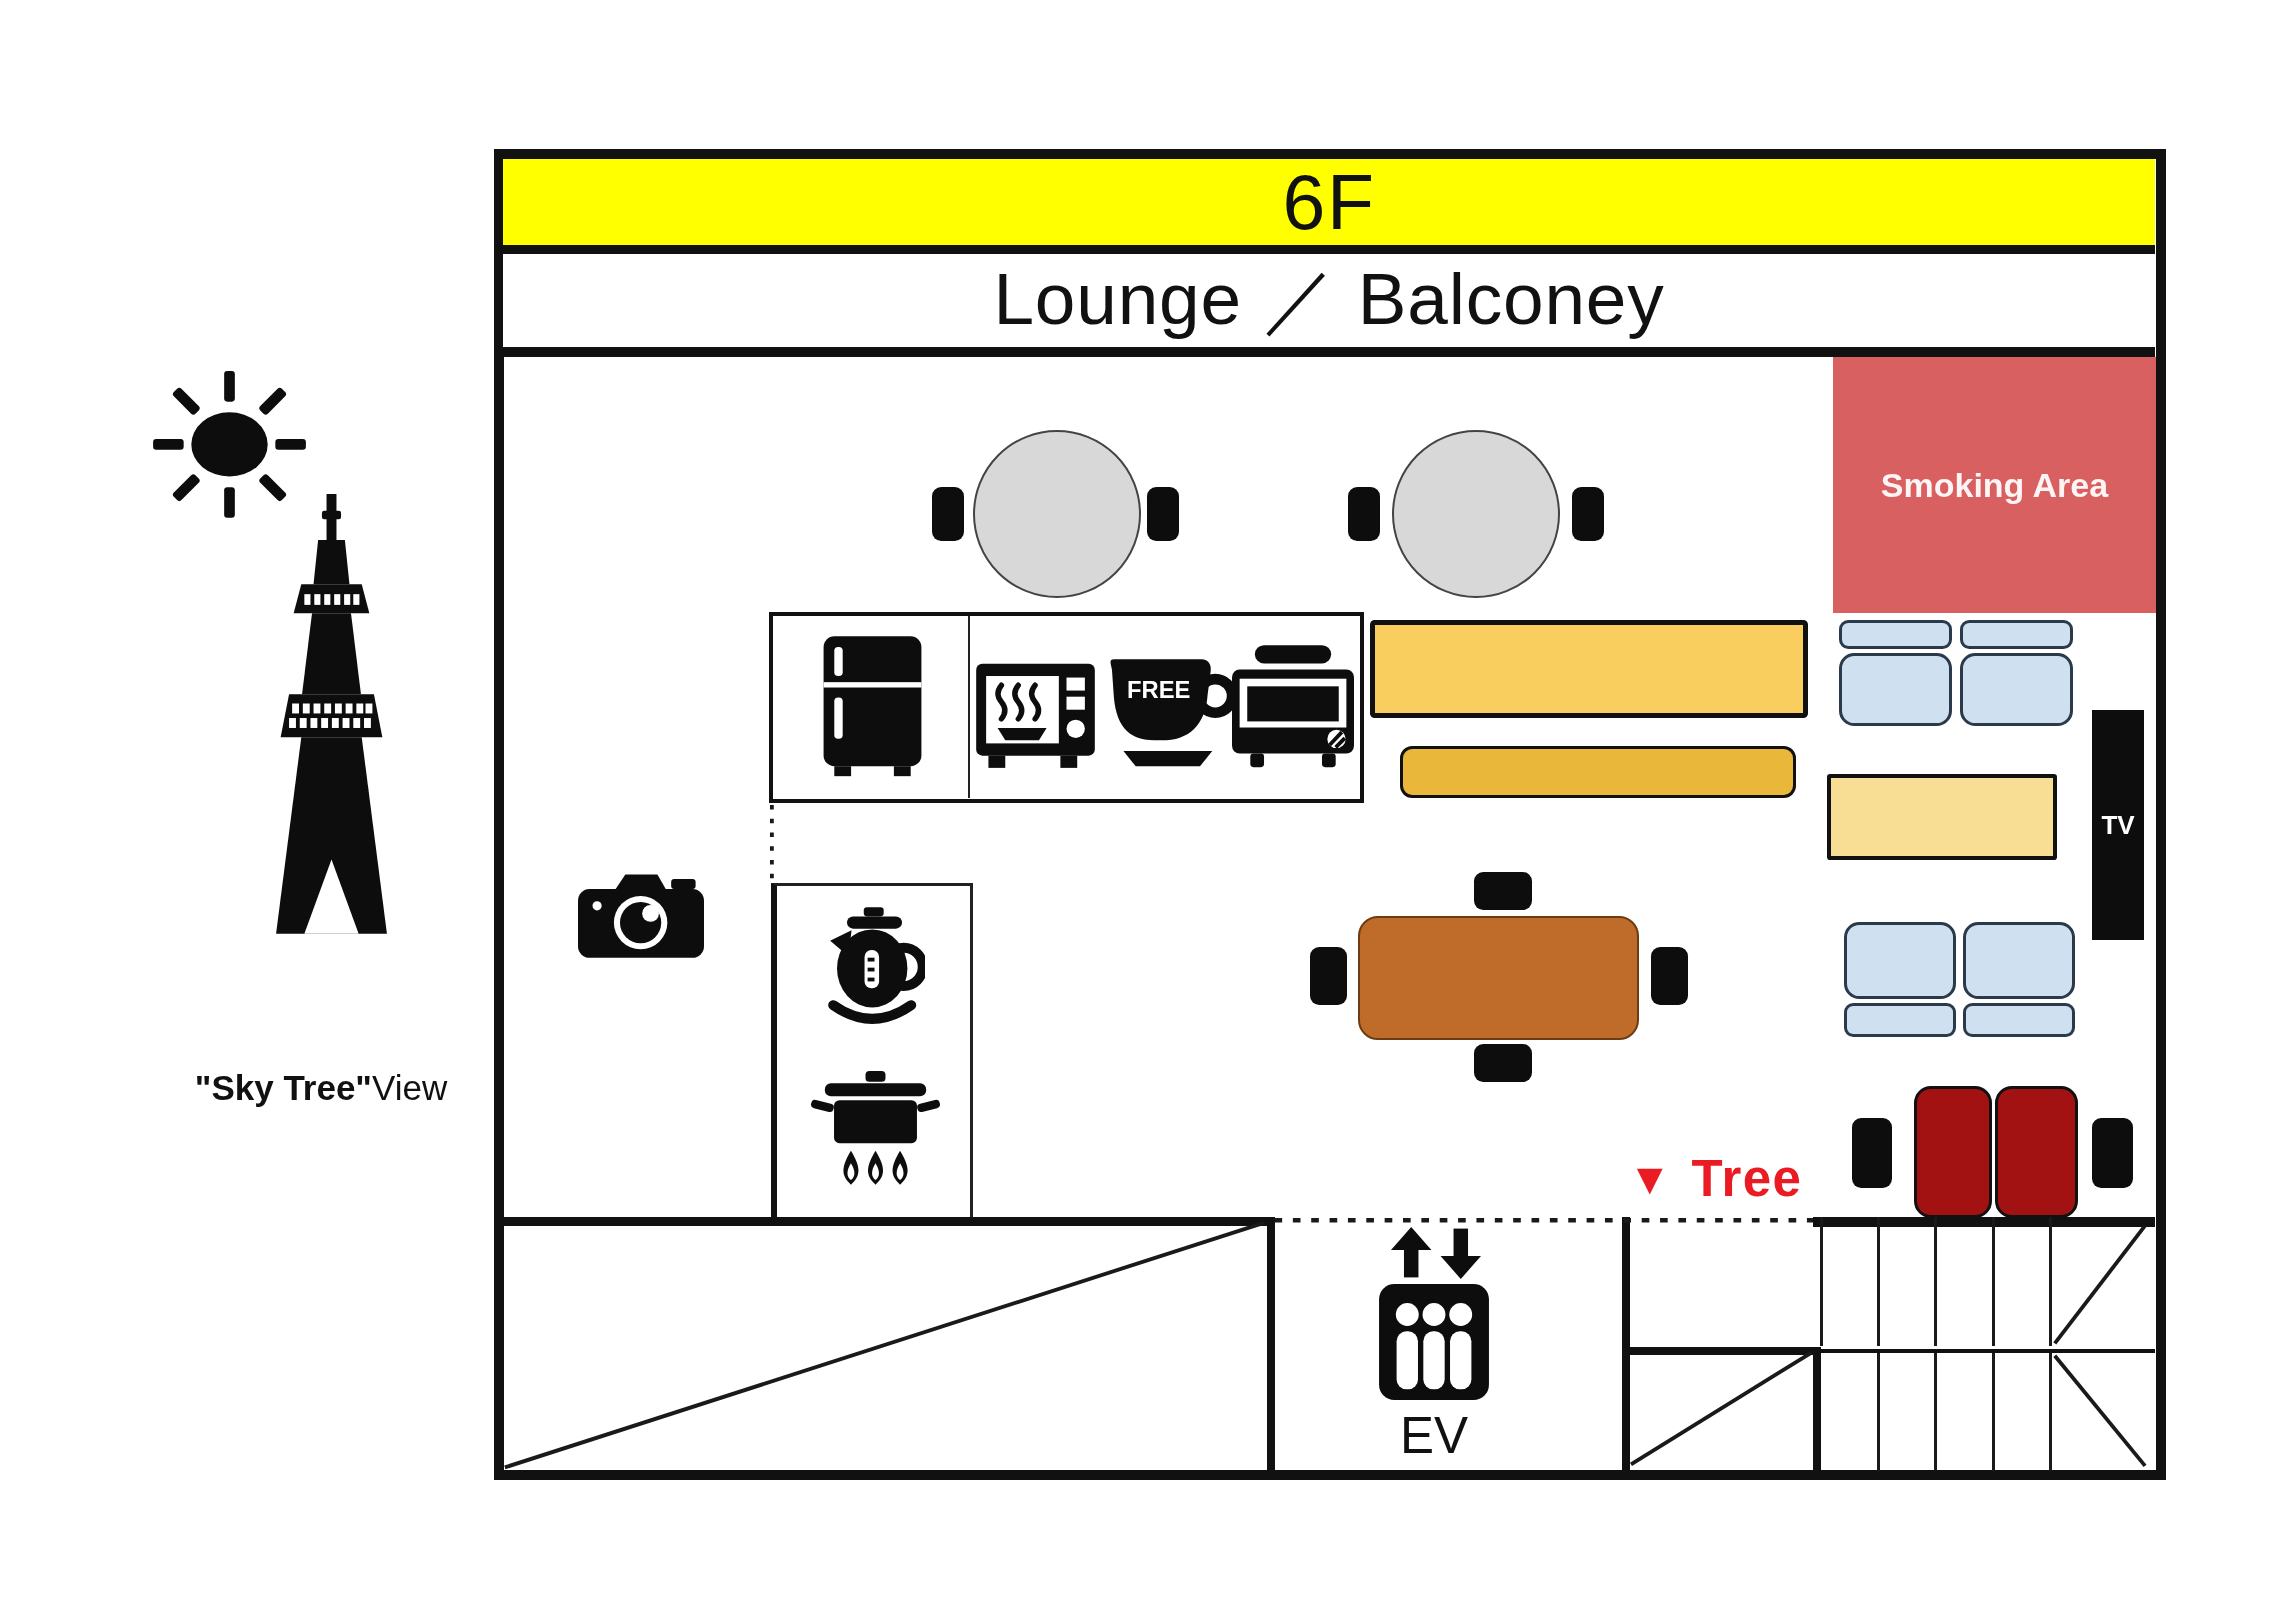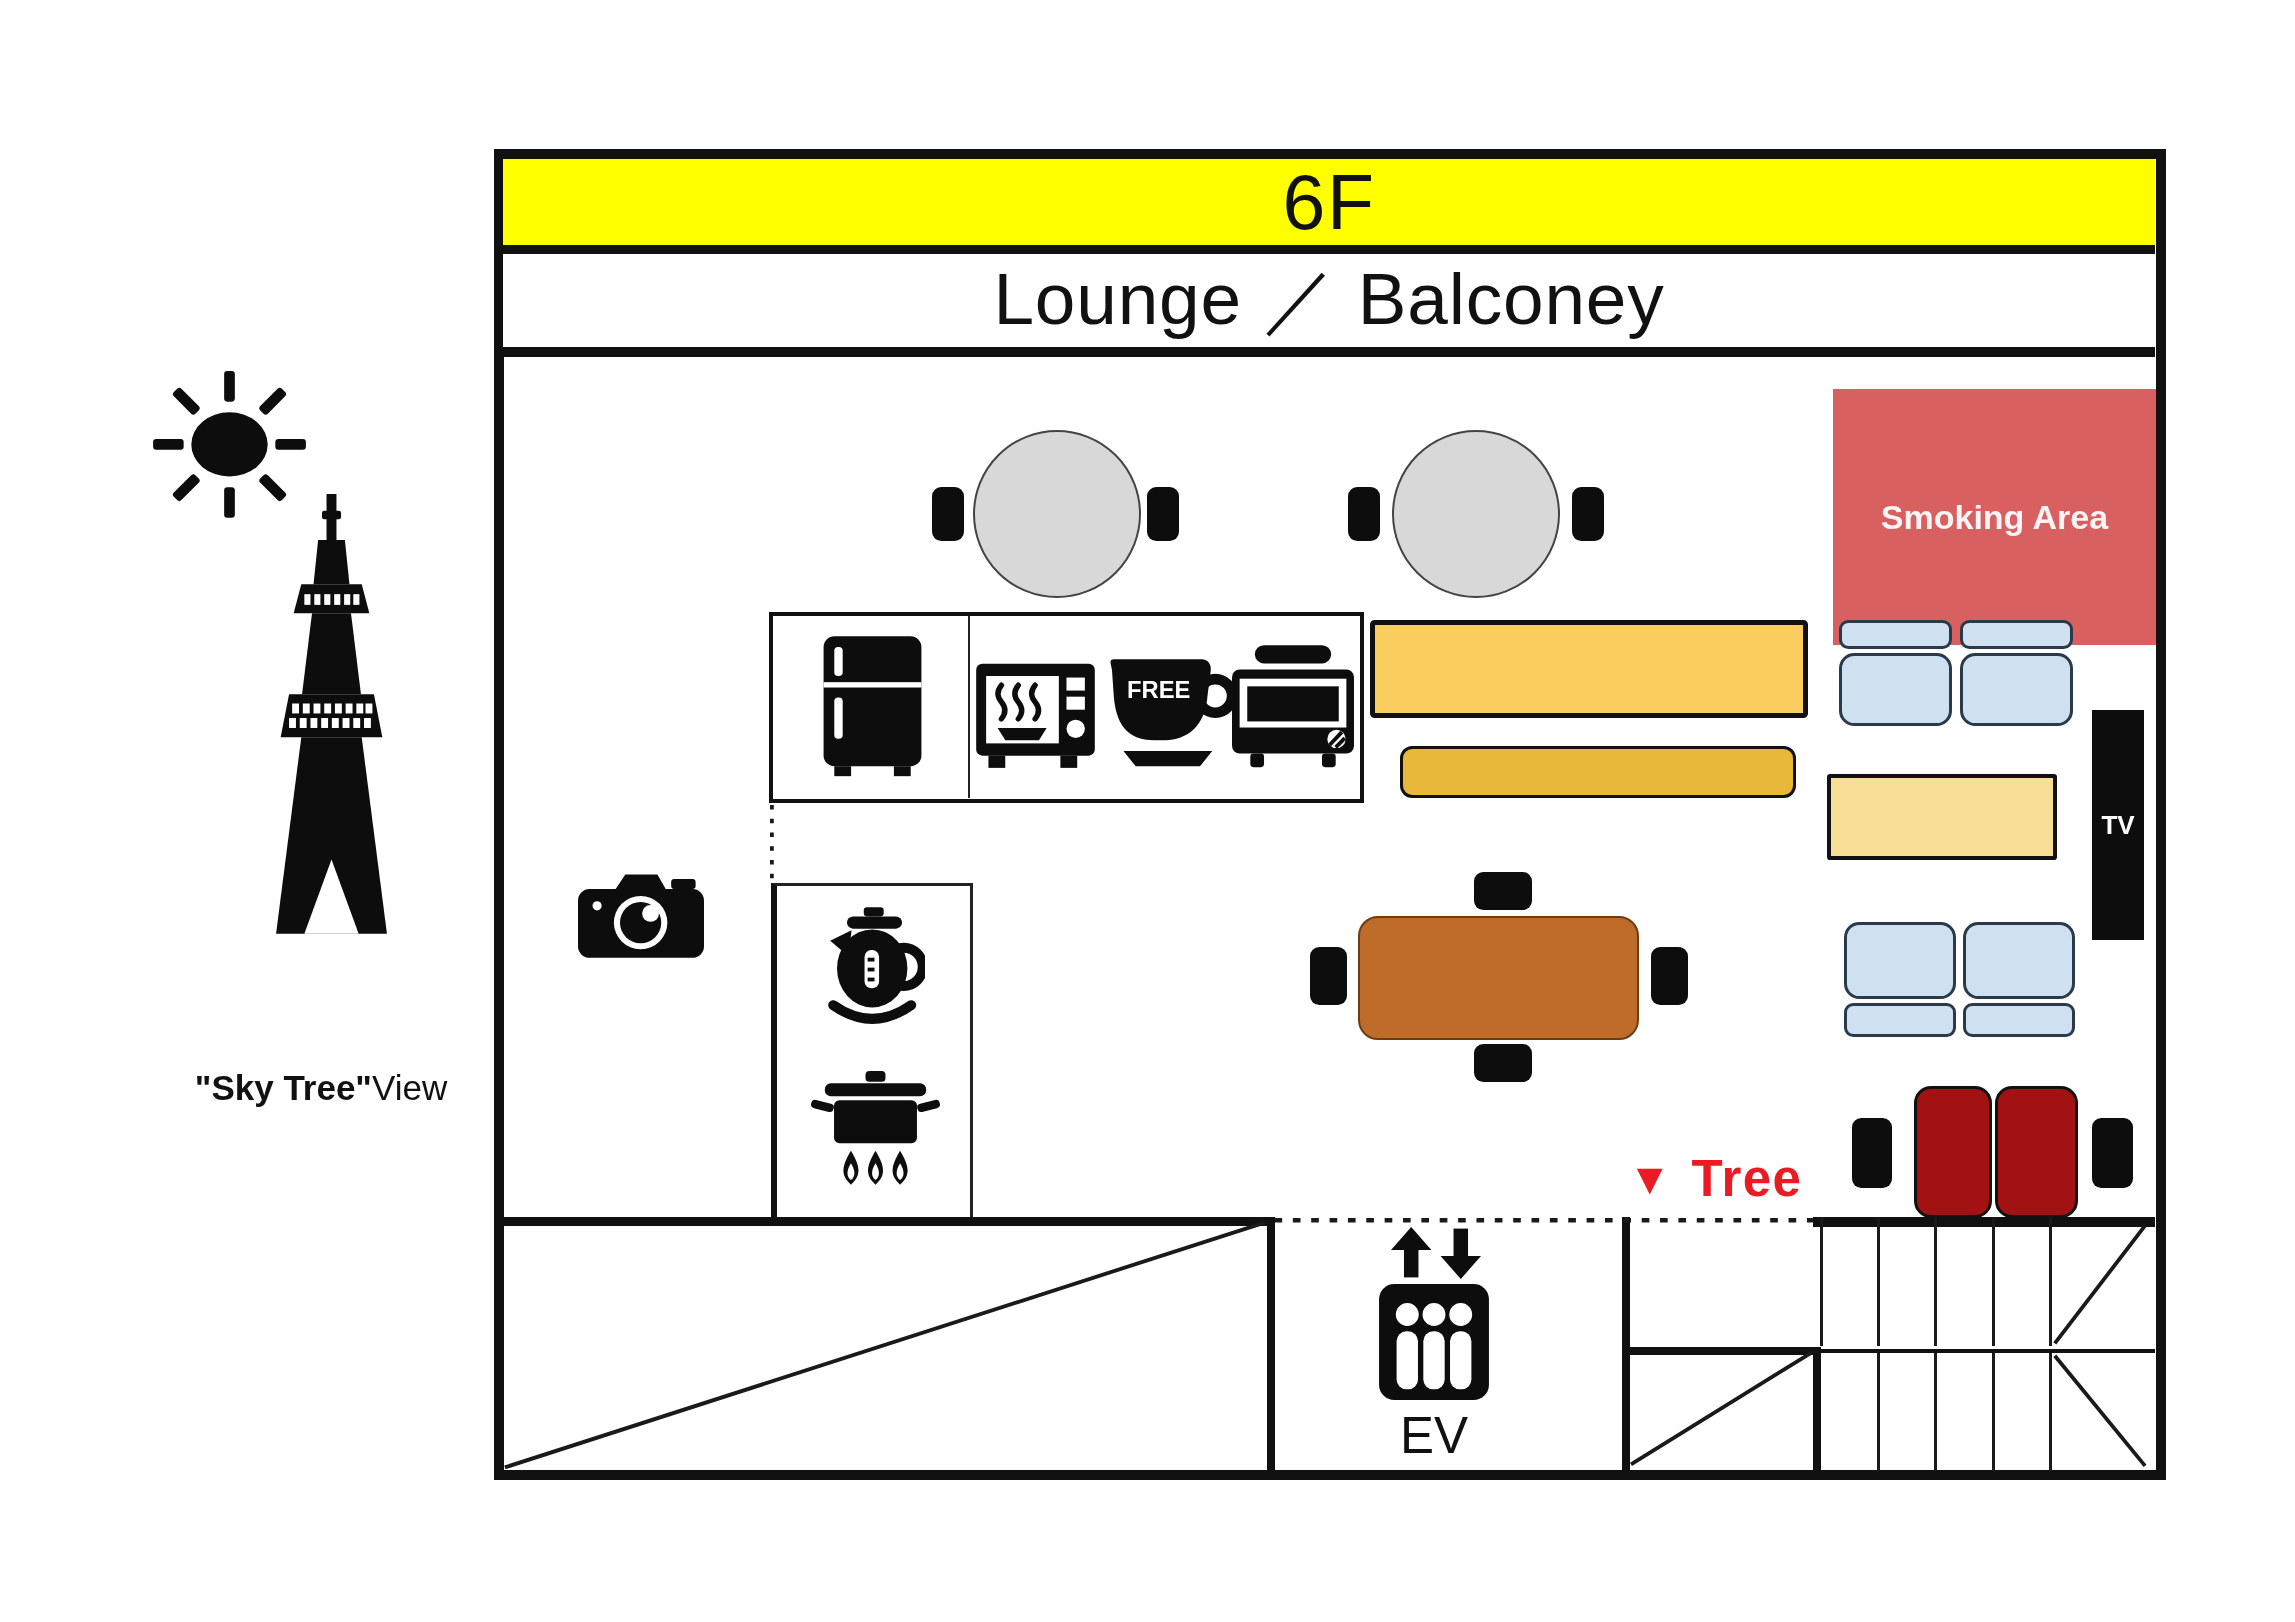--- a/index.html
+++ b/index.html
@@ -13,21 +13,21 @@
   .outer-wall{left:494px;top:149px;width:1672px;height:1331px;border:10px solid var(--wall-black);background:#fff;}
   .floor-band{left:503px;top:159px;width:1652px;height:95px;background:var(--yellow-header);
               border-bottom:9.2px solid var(--wall-black);display:flex;align-items:center;justify-content:center;}
   .floor-band span{font-size:77px;font-weight:500;letter-spacing:1.5px;}
   .title-row{left:503px;top:254px;width:1652px;height:103px;background:#fff;
              border-bottom:10.7px solid var(--wall-black);display:flex;align-items:center;justify-content:center;}
   .title-row span{font-size:73px;font-weight:400;letter-spacing:0.8px;}
 
   
   .smoking{left:1833px;top:357px;width:323px;height:256px;background:var(--smoking-red);
-           display:flex;align-items:center;justify-content:center;margin-top:32px;}
+           display:flex;align-items:center;justify-content:center;}
   .smoking span{color:#fdf5f5;font-size:34px;font-weight:bold;}
   .round-table{width:168px;height:168px;border-radius:50%;background:var(--table-gray);border:2.3px solid #444;}
   .chair{background:var(--icon-black);border-radius:9.2px;}
   .counter-1{left:1370px;top:620px;width:438px;height:98px;background:var(--counter-gold-light);
              border:5.4px solid var(--wall-black);border-radius:4.6px;}
   .counter-2{left:1400px;top:746px;width:396px;height:52px;background:var(--counter-gold);
              border:3.8px solid var(--wall-black);border-radius:12.2px;}
   .cream-table{left:1827px;top:774px;width:230px;height:86px;background:var(--cream);
                border:4.6px solid var(--wall-black);border-radius:3.1px;}
   .sofa{background:var(--sofa-blue);border:3.1px solid var(--sofa-border);}

